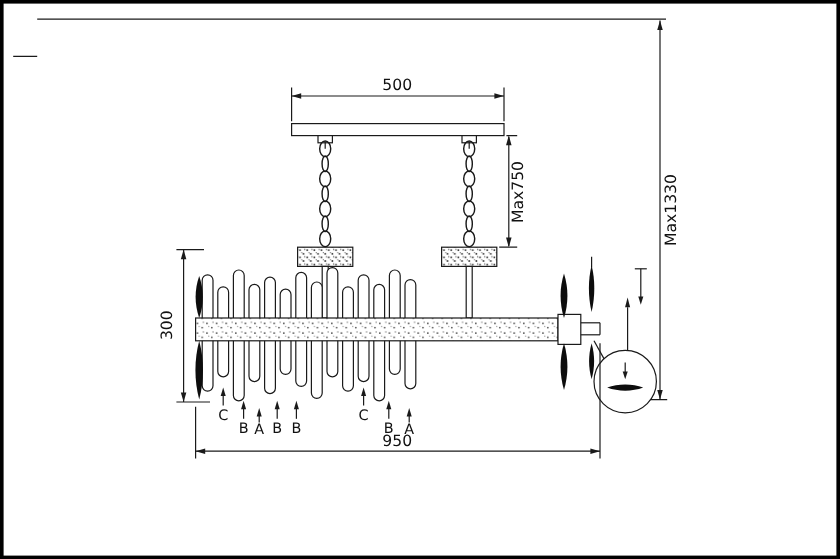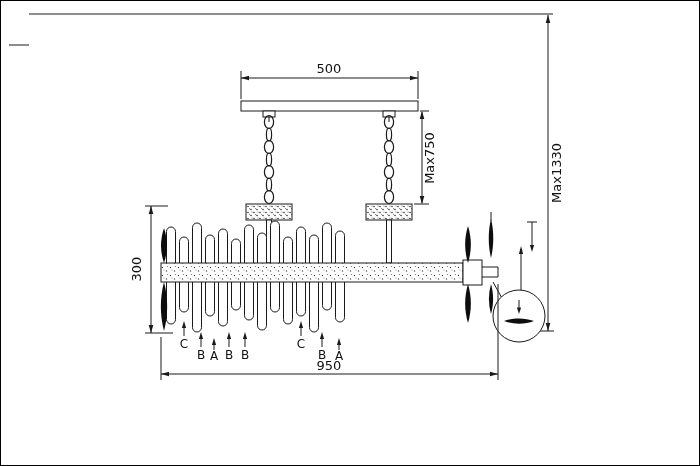--- a/index.html
+++ b/index.html
@@ -1,21 +1,21 @@
 <!DOCTYPE html>
 <html><head>
 <meta charset="utf-8">
 <style>
   html, body { margin: 0; padding: 0; background: #f4f4f4; }
   .sheet {
     position: relative;
     width: 700px;
     height: 466px;
     background: #ffffff;
-    border: 1px solid #000000;
+    border: 3px solid #000000;
     box-sizing: border-box;
     font-family: "DejaVu Sans", "Liberation Sans", sans-serif;
     overflow: hidden;
   }
   svg { display: block; }
   .dim-text  { font-family: "DejaVu Sans", "Liberation Sans", sans-serif; font-size: 13px; fill: #111111; }
   .lbl-text  { font-family: "DejaVu Sans", "Liberation Sans", sans-serif; font-size: 12px; fill: #111111; }
 </style>
 </head>
 <body>

